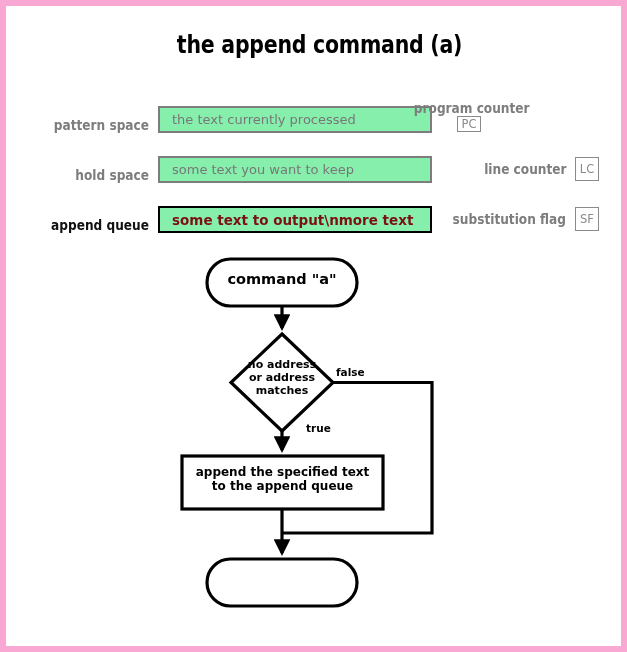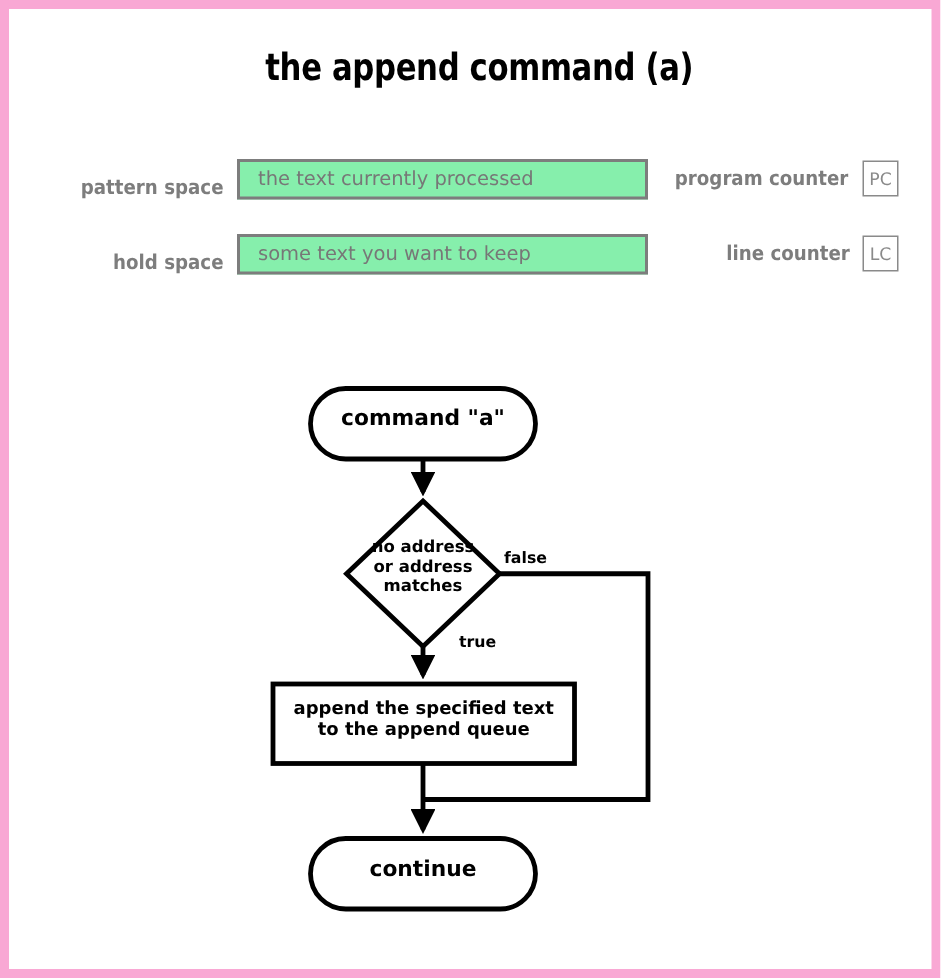--- a/index.html
+++ b/index.html
@@ -174,31 +174,39 @@
   <div class="reg-row" style="top:99px;">
     <div class="reg-label">pattern space</div>
     <div class="reg-box">the text currently processed</div>
   </div>
 
   <div class="reg-row" style="top:149px;">
     <div class="reg-label">hold space</div>
     <div class="reg-box">some text you want to keep</div>
   </div>
 
-
-  <div class="flag-row" style="top:100px;">
+  <div class="reg-row" style="top:199px;">
+    <div class="reg-label active">append queue</div>
+    <div class="reg-box active">some text to output\nmore text</div>
+  </div>
+
+  <div class="flag-row" style="top:100px;flex-direction:column;">
     <div class="flag-label">program counter</div>
     <div class="flag-box">PC</div>
   </div>
 
   <div class="flag-row" style="top:150px;">
     <div class="flag-label">line counter</div>
     <div class="flag-box">LC</div>
   </div>
 
+  <div class="flag-row" style="top:200px;">
+    <div class="flag-label">substitution flag</div>
+    <div class="flag-box">SF</div>
+  </div>
 
 
   <svg id="flow" viewBox="0 0 627 652">
     <defs>
       <marker id="arrow" viewBox="0 0 10 10" refX="8.2" refY="5" markerWidth="5.2" markerHeight="5.2" orient="auto-start-reverse">
         <path d="M 0 0 L 10 5 L 0 10 z" fill="#000000"></path>
       </marker>
     </defs>
 
     <rect x="201" y="253" width="150" height="47" rx="23.5" ry="23.5" fill="#ffffff" stroke="#000000" stroke-width="3.2"></rect>
@@ -217,18 +225,17 @@
 
     <line x1="276" y1="503" x2="276" y2="547" stroke="#000000" stroke-width="3.2" marker-end="url(#arrow)"></line>
   </svg>
 
   <div class="node-text" id="txt-command">command "a"</div>
   <div class="node-text" id="txt-diamond">no address
 or address
 matches</div>
   <div class="node-text" id="txt-append">append the specified text
 to the append queue</div>
-  <div class="node-text" id="txt-continue">continue</div>
 
   <div class="edge-label" id="lbl-false">false</div>
   <div class="edge-label" id="lbl-true">true</div>
 
 </div>
 
 </body></html>

